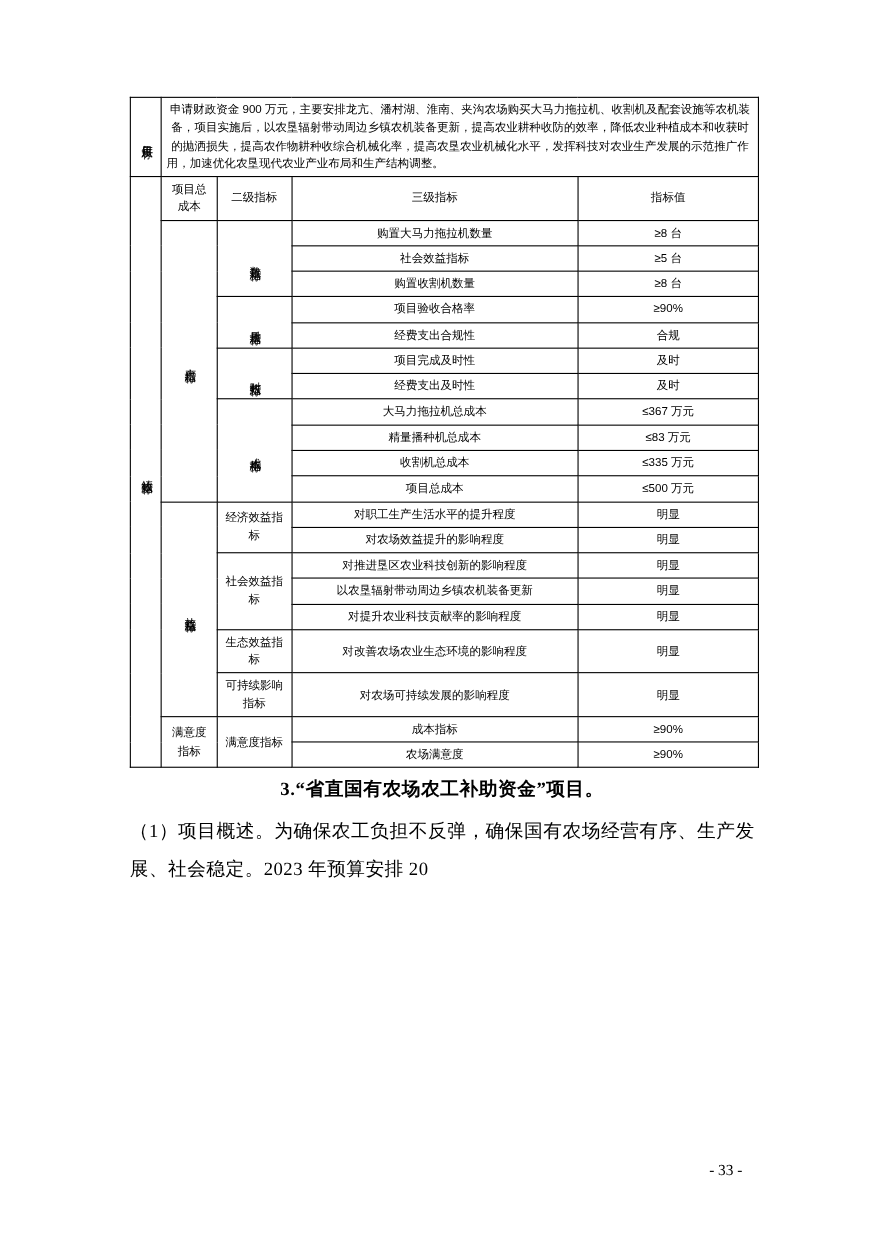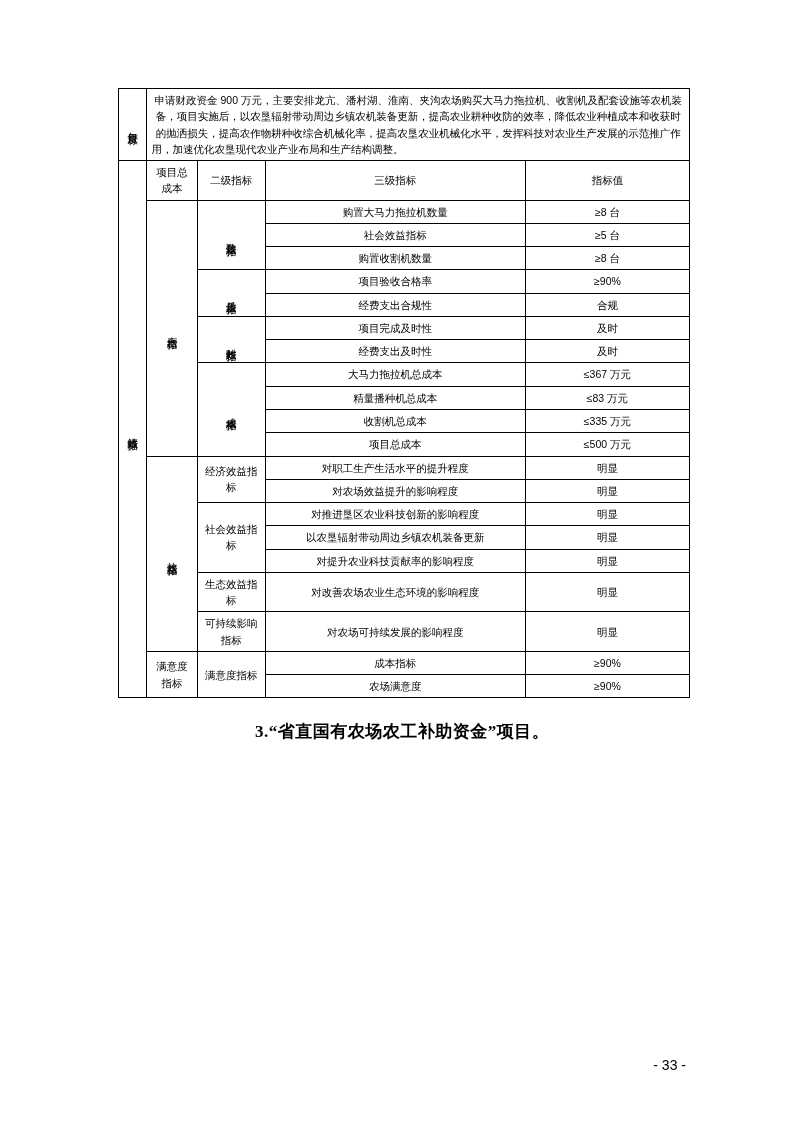--- a/index.html
+++ b/index.html
@@ -74,38 +74,38 @@
     font-size: 10.5px;
   }
   td.lvl1 {
     width: 46px;
   }
   .sec-title {
     text-align: center;
     font-size: 17px;
     font-weight: bold;
     font-family: "Liberation Serif", "DejaVu Serif", serif;
-    margin-top: 22px;
+    margin-top: 8px;
     letter-spacing: 0.5px;
   }
   .body-para {
     font-size: 17px;
     line-height: 1.95;
     text-indent: 0;
     margin-top: 10px;
     text-align: justify;
     text-align-last: left;
     letter-spacing: 0.4px;
   }
   .page-num {
     position: absolute;
-    right: 108px;
+    right: 119px;
     bottom: 50px;
     font-size: 14px;
-    font-family: Liberation Sans, sans-serif;
+    font-family: Liberation Serif, serif;
   }
 </style>
 </head>
 <body>
 
 <div class="page">
 
   <table class="perf">
     <colgroup>
       <col style="width:26px">
@@ -253,16 +253,17 @@
         <td class="val">≥90%</td>
       </tr>
       <tr>
         <td class="lvl3">农场满意度</td>
         <td class="val">≥90%</td>
       </tr>
     </tbody>
   </table>
 
   <div class="sec-title">3.“省直国有农场农工补助资金”项目。</div>
+  <div class="body-para">（1）项目概述。为确保农工负担不反弹，确保国有农场经营有序、生产发展、社会稳定。2023 年预算安排 20</div>
 
 </div>
 
 <div class="page-num">- 33 -</div>
 
 </body></html>

